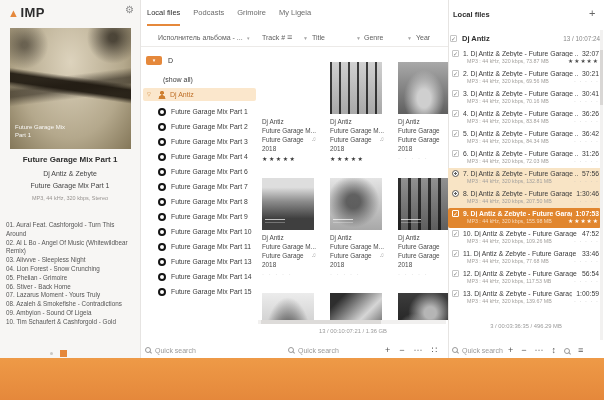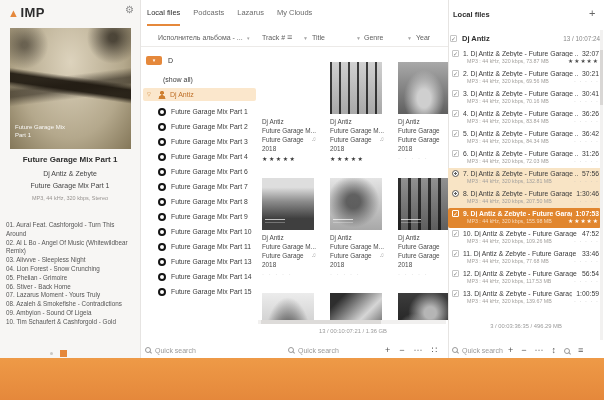--- a/index.html
+++ b/index.html
@@ -144,22 +144,22 @@
     </div>
   <div id="pager">
     <span class="pdot"></span><span class="psq"></span>
   </div>
 </div>
 
 <div id="mid"></div>
 <div id="midtabs">
   <span class="tab on">Local files</span>
   <span class="tab">Podcasts</span>
-  <span class="tab">Lazarus</span>
-  <span class="tab">My Clouds</span>
+  <span class="tab">Grimoire</span>
+  <span class="tab">My Ligeia</span>
 </div>
 <div id="colrow">
   <span id="hamb">≡</span>
   <span class="collbl" style="left:17px;">Исполнитель альбома - ...</span>
   <span class="funnel" style="left:106px;">▾</span>
   <span class="collbl" style="left:121px;">Track #</span>
   <span class="funnel" style="left:162px;">▼</span>
   <span class="collbl" style="left:171px;">Title</span>
   <span class="funnel" style="left:215px;">▼</span>
   <span class="collbl" style="left:223px;">Genre</span>

